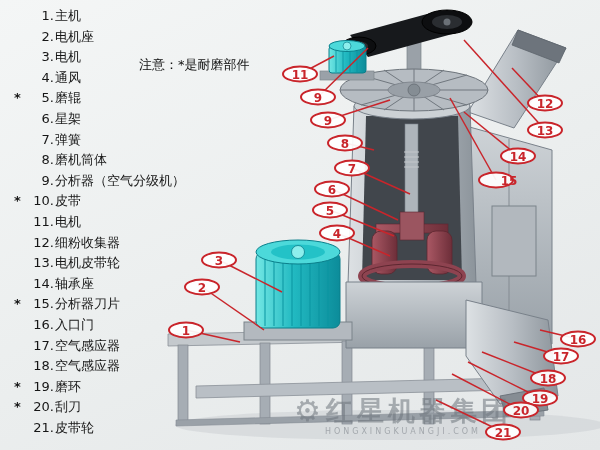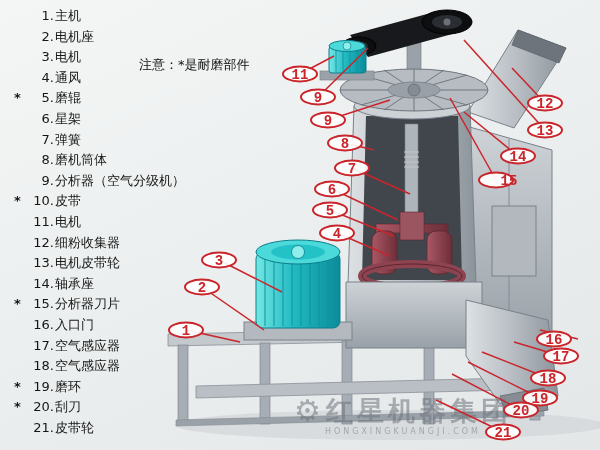--- a/index.html
+++ b/index.html
@@ -19,24 +19,23 @@
   .wm-row { display:flex; align-items:center; gap:5px; color:rgba(110,116,123,0.55); font-weight:bold; }
   .wm-gear { font-size:30px; line-height:1; }
   .wm-title { font-size:27px; letter-spacing:4px; line-height:1.1; white-space:nowrap; }
   .wm-sub { font-size:8px; letter-spacing:3px; color:rgba(110,116,123,0.5); margin-top:1px; white-space:nowrap; }
   #leader-lines { position:absolute; left:0; top:0; z-index:3; pointer-events:none; }
   #callout-layer { position:absolute; left:0; top:0; width:600px; height:450px; z-index:4; }
   .callout {
     position:absolute; width:36px; height:17px;
     border:2px solid #c9252b; border-radius:50%;
     background:rgba(255,255,255,0.93); color:#c9252b;
-    font-size:14px; font-weight:bold; line-height:1;
+    font-size:12px; font-weight:bold; line-height:1;
     display:flex; align-items:center; justify-content:center;
     transform:translate(-50%,-50%);
-    font-family:Liberation Mono, monospace;
   }
   #parts-list {
     position:absolute; left:14px; top:6px; z-index:5;
     list-style:none; font-size:13px; line-height:20.6px; color:#161616;
   }
   .part-item { display:flex; white-space:nowrap; }
   .part-wear { width:13px; font-weight:bold; }
   .part-num { min-width:27px; text-align:right; }
   .part-label { padding-left:1px; }
   #note {
@@ -217,21 +216,21 @@
     <div class="callout" style="left: 332px; top: 189px;">6</div>
     <div class="callout" style="left: 352px; top: 168px;">7</div>
     <div class="callout" style="left: 345px; top: 143px;">8</div>
     <div class="callout" style="left: 328px; top: 120px;">9</div>
     <div class="callout" style="left: 318px; top: 97px;">9</div>
     <div class="callout" style="left: 300px; top: 74px;">11</div>
     <div class="callout" style="left: 545px; top: 103px;">12</div>
     <div class="callout" style="left: 545px; top: 130px;">13</div>
     <div class="callout" style="left: 518px; top: 156px;">14</div>
     <div class="callout" style="left: 496px; top: 180px; padding-left: 26px;">15</div>
-    <div class="callout" style="left: 554px; top: 339px; text-align: right;">16</div>
+    <div class="callout" style="left: 578px; top: 339px; text-align: right;">16</div>
     <div class="callout" style="left: 561px; top: 356px;">17</div>
     <div class="callout" style="left: 548px; top: 378px;">18</div>
     <div class="callout" style="left: 540px; top: 398px;">19</div>
     <div class="callout" style="left: 521px; top: 410px;">20</div>
     <div class="callout" style="left: 503px; top: 432px;">21</div>
   </div>
 
 <ul id="parts-list">
     <li class="part-item">
       <span class="part-wear"></span>

